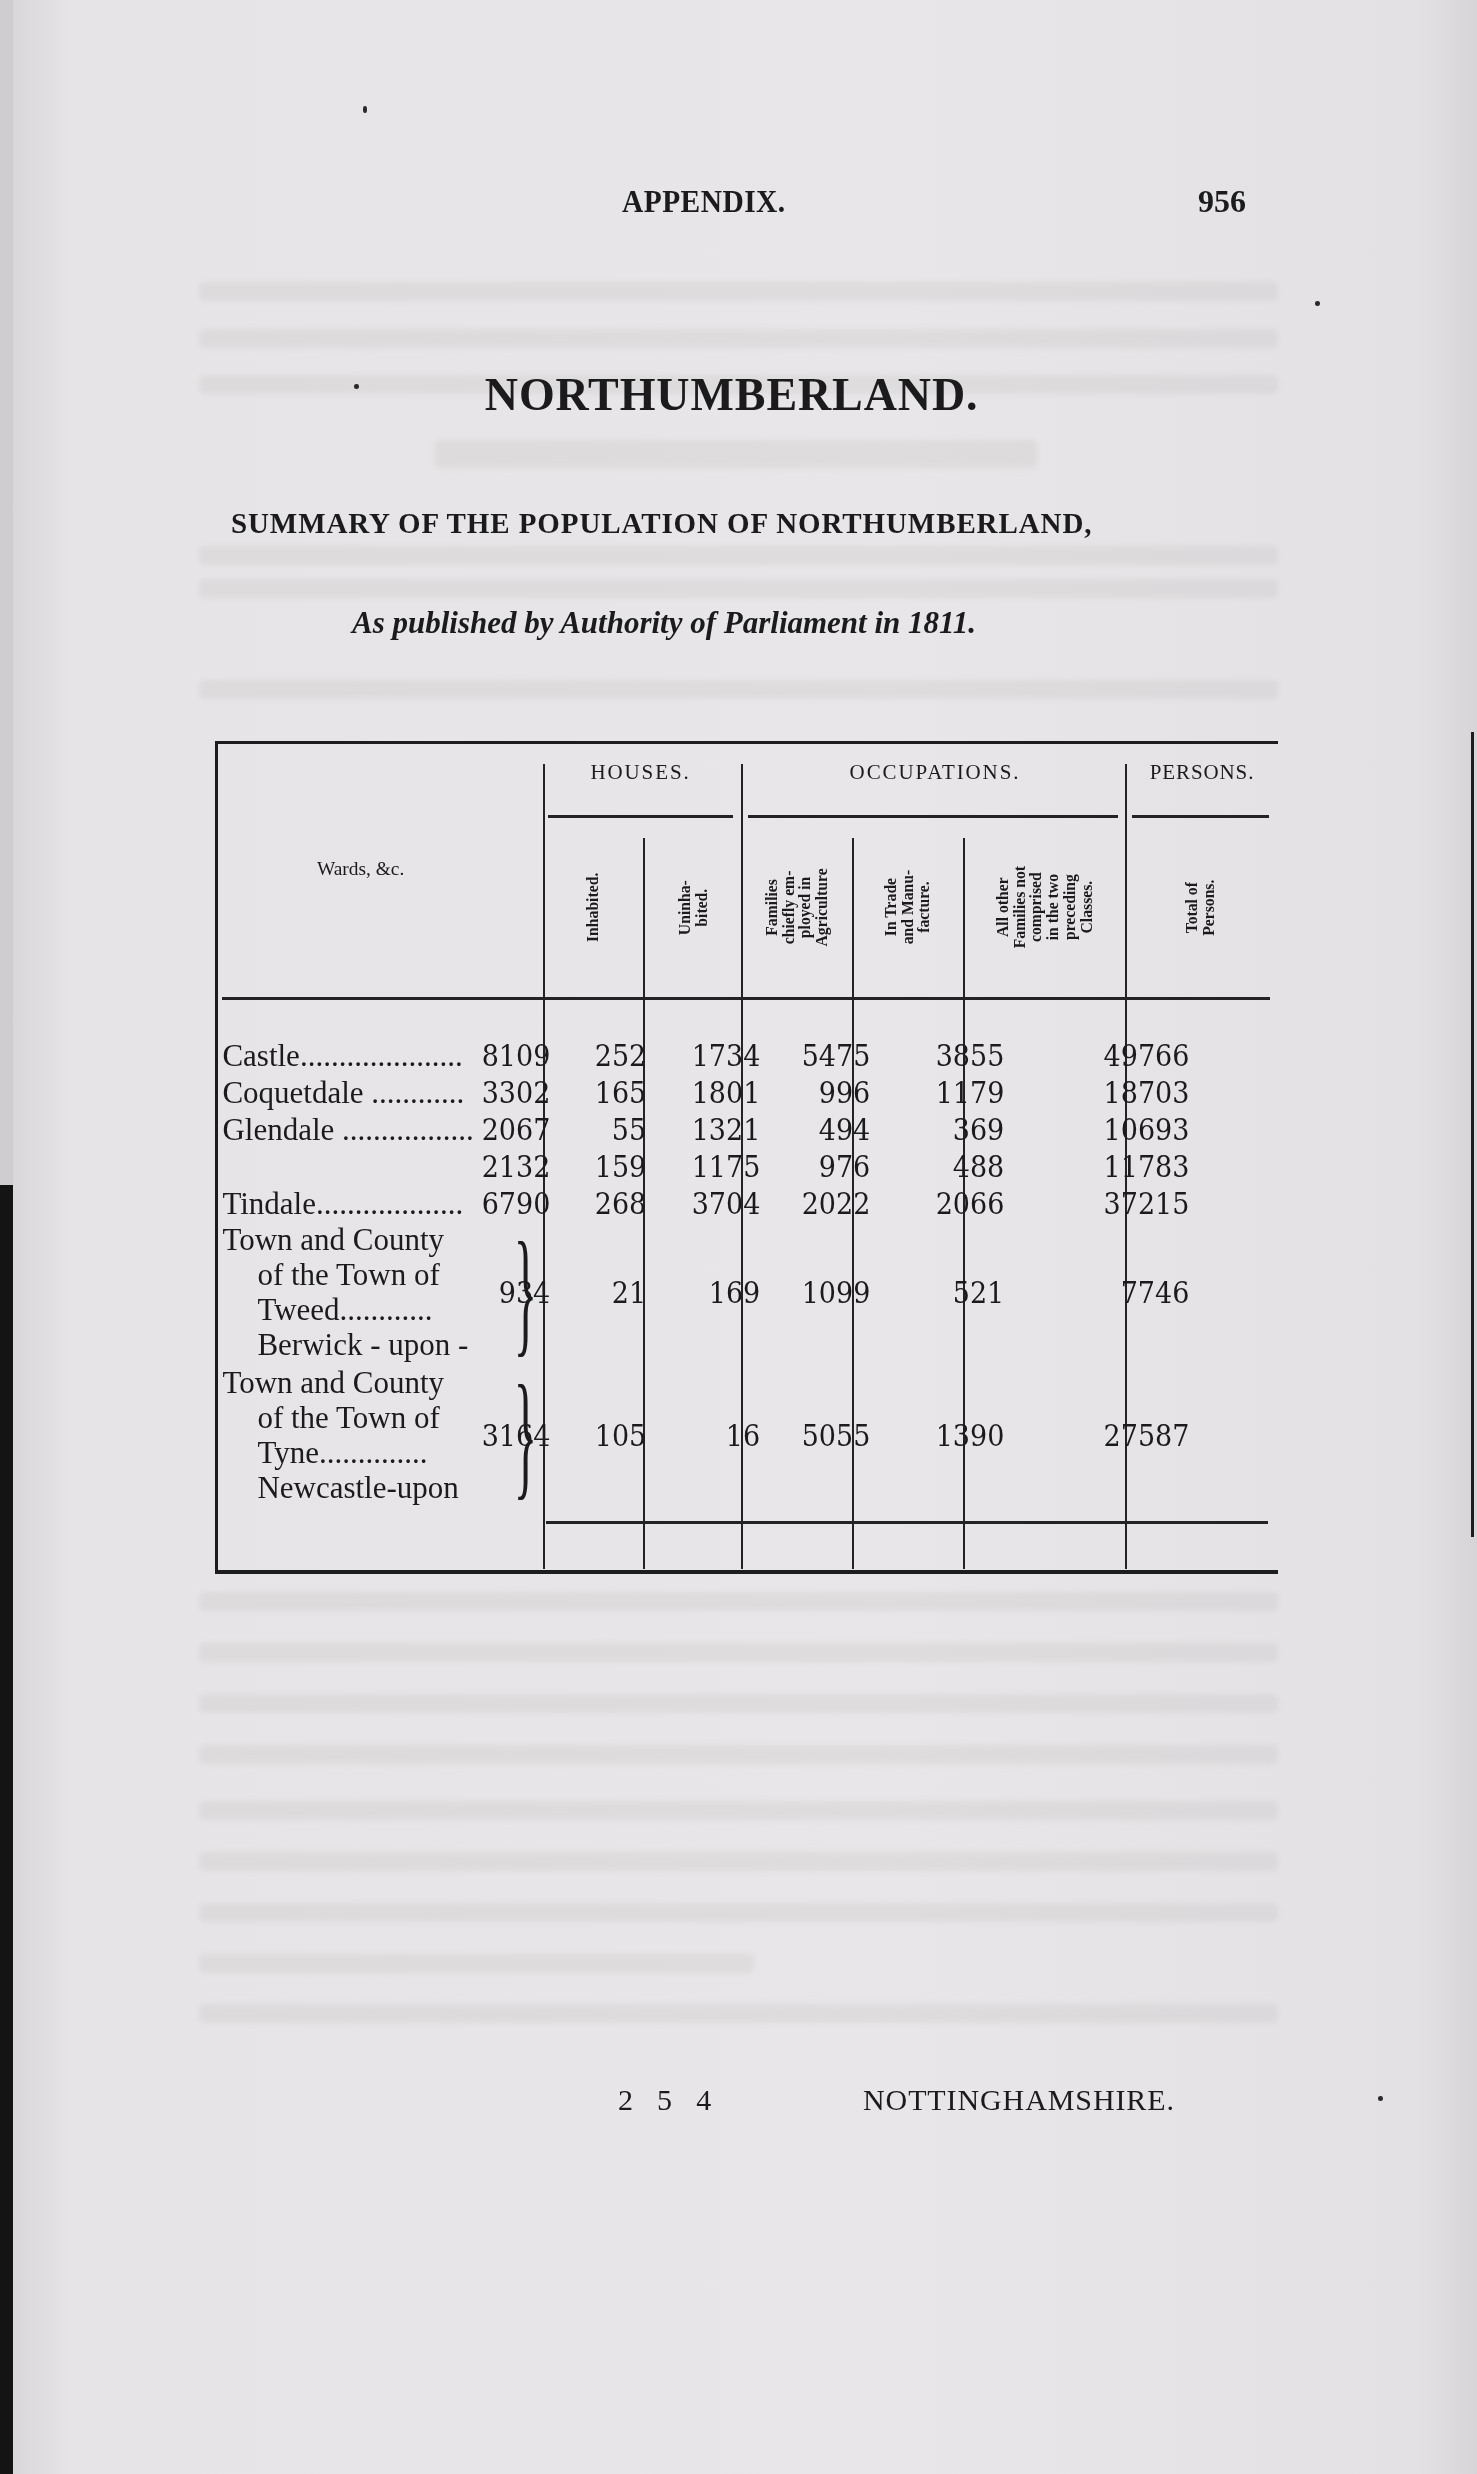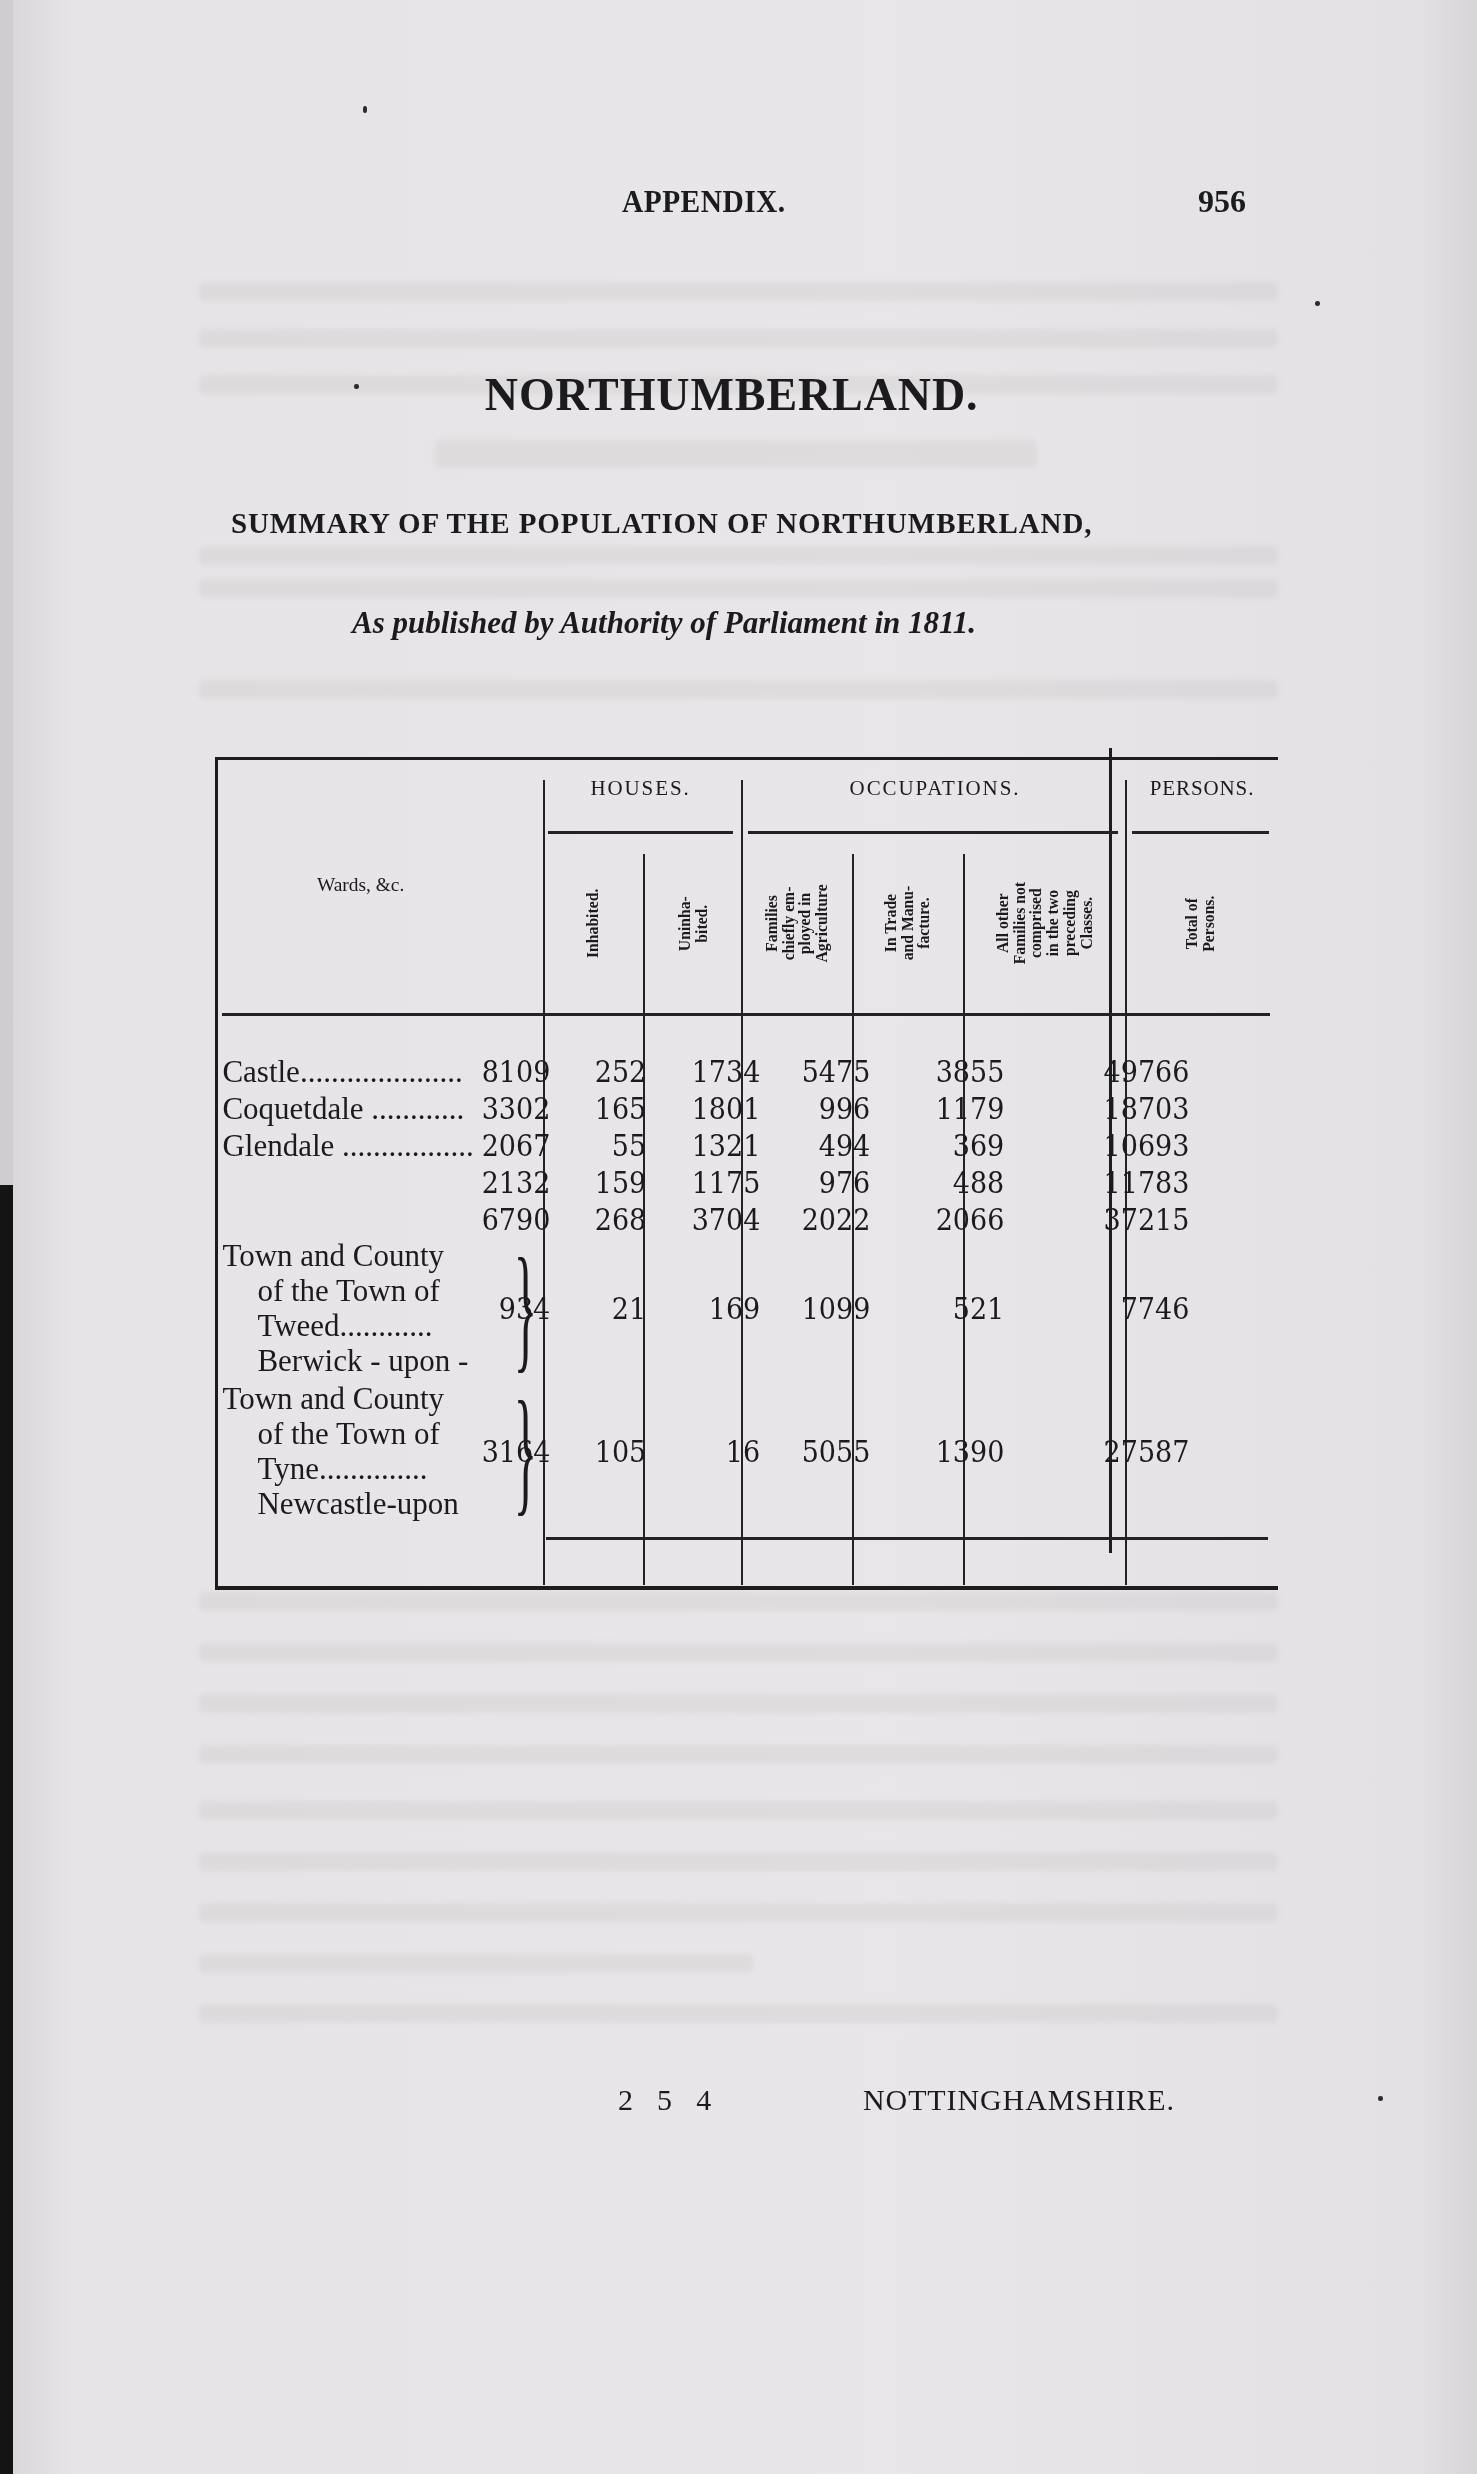--- a/index.html
+++ b/index.html
@@ -103,23 +103,22 @@
       font-style: italic;
       font-weight: bold;
       white-space: nowrap;
     }
 
     
     .census-table {
       position: absolute;
       left: 215px;
       top: 741px;
-      width: 897px;
+      width: 1259px;
       height: 833px;
-      margin-top: 16px;
     }
     .tb-top {
       position: absolute;
       left: 0;
       top: 0;
       width: 1063px;
       height: 2.8px;
       background: #1d1c1e;
     }
     .tb-bottom {
@@ -386,20 +385,21 @@
   <div class="row" style="top:407px; width:1055px;">
     <span class="num" style="right:727px;">2132</span>
     <span class="num" style="right:631px;">159</span>
     <span class="num" style="right:517px;">1175</span>
     <span class="num" style="right:407px;">976</span>
     <span class="num" style="right:273px;">488</span>
     <span class="num" style="right:88px;">11783</span>
   </div>
 
   <div class="row" style="top:444px; width:1055px;">
+    <span class="ward-name">Tindale...................</span>
     <span class="num" style="right:727px;">6790</span>
     <span class="num" style="right:631px;">268</span>
     <span class="num" style="right:517px;">3704</span>
     <span class="num" style="right:407px;">2022</span>
     <span class="num" style="right:273px;">2066</span>
     <span class="num" style="right:88px;">37215</span>
   </div>
 
   <div class="row" style="top:481px; width:1055px; height:144px;">
     <div class="ward-multi">

